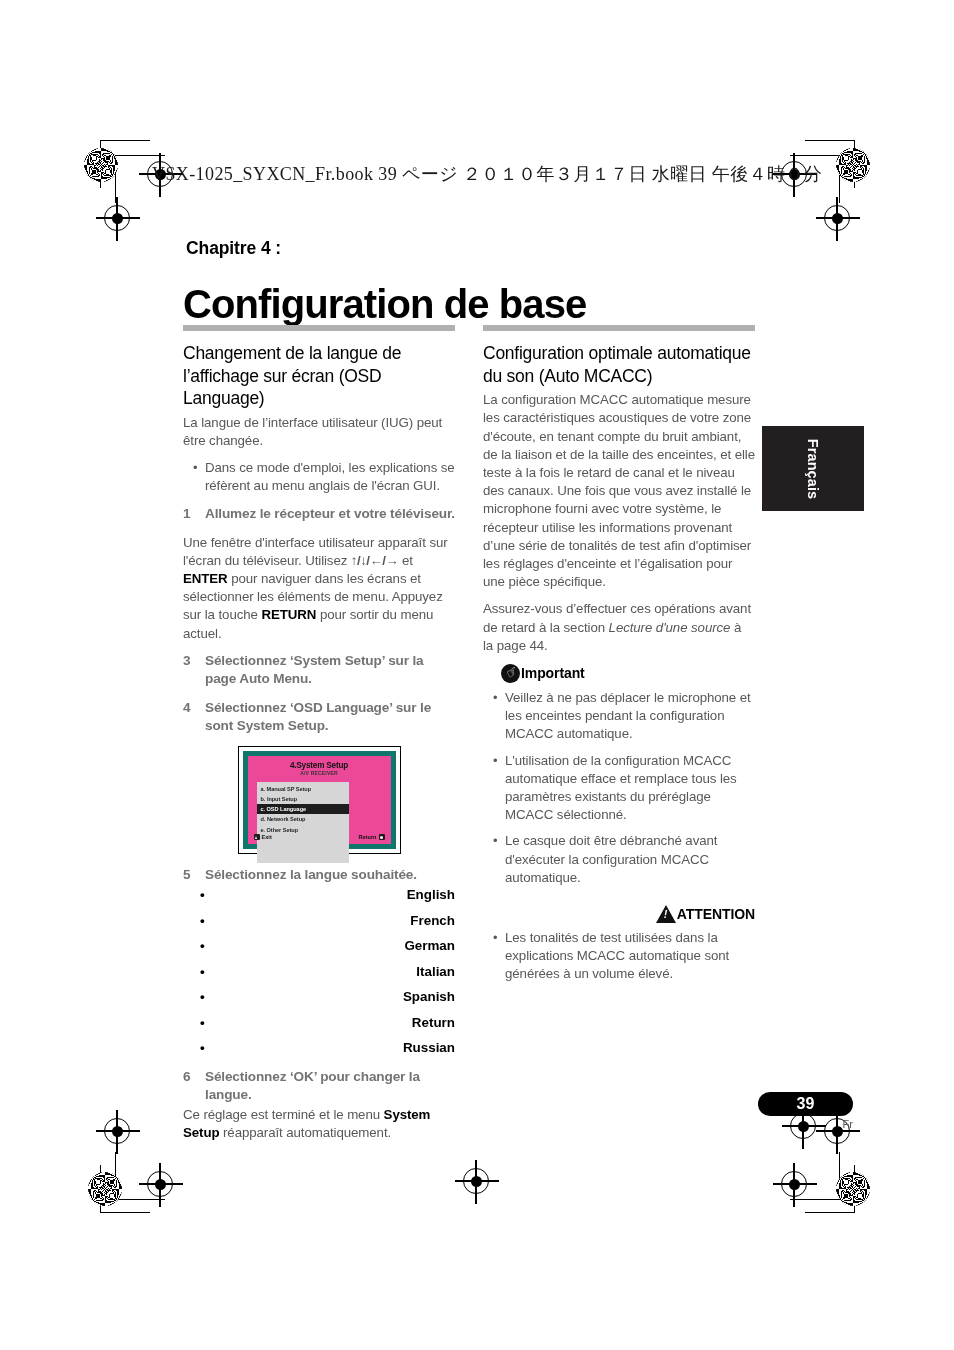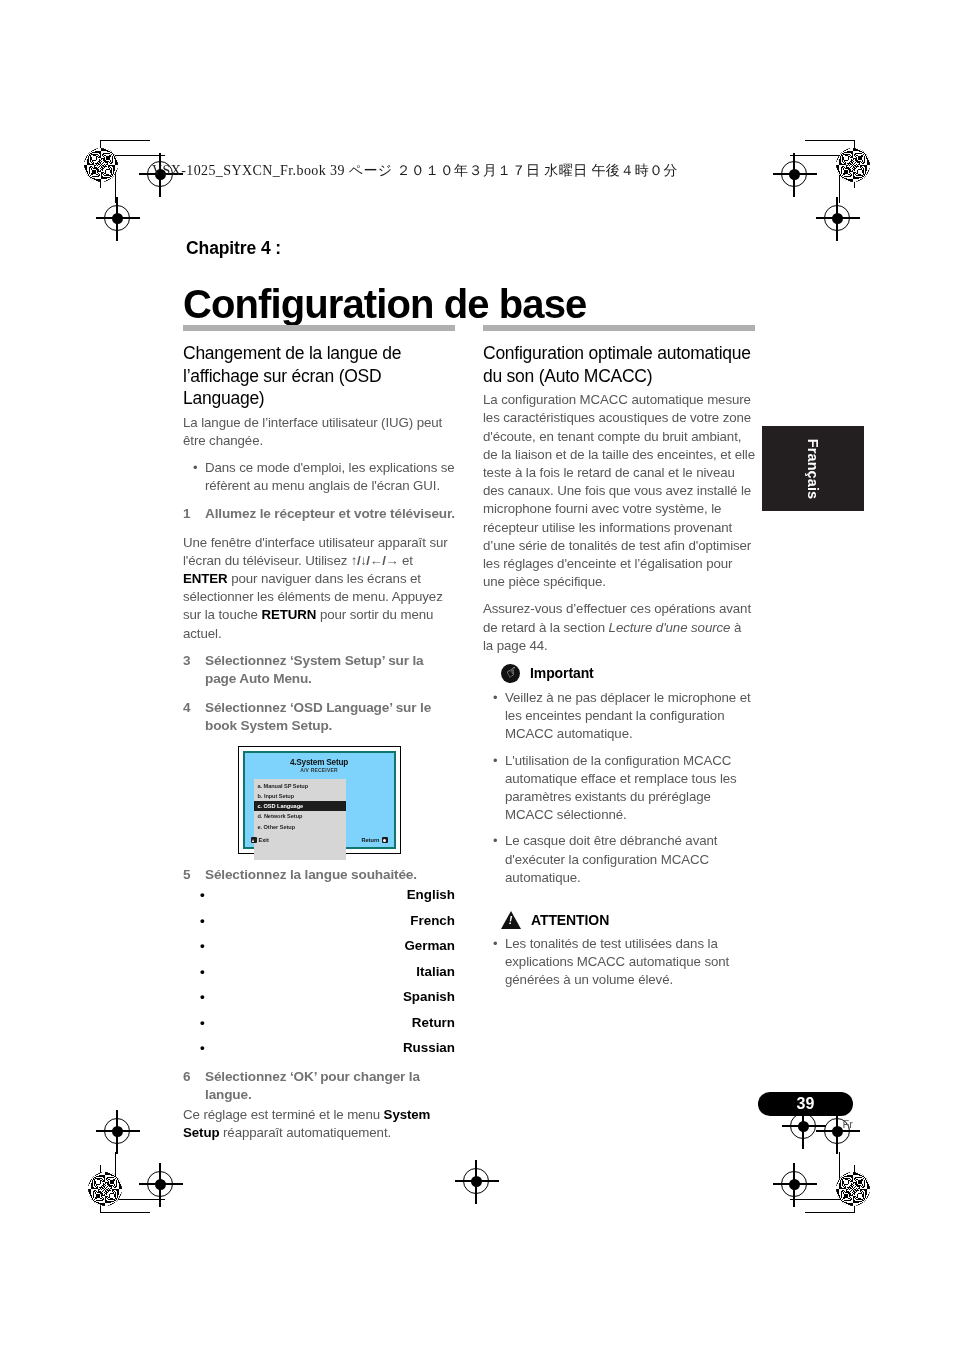--- a/index.html
+++ b/index.html
@@ -49,21 +49,21 @@
     border: 1.6px solid #000;
     box-sizing: border-box;
   }
 
   
   .runhead {
     position: absolute;
     left: 152px;
     top: 162px;
     font-family: "Liberation Serif", serif;
-    font-size: 14px;
+    font-size: 18px;
     letter-spacing: 0.4px;
     color: #1a1a1a;
     white-space: nowrap;
   }
 
   
   .chapter-label {
     position: absolute;
     left: 186px;
     top: 238px;
@@ -196,22 +196,22 @@
     height: 108px;
     background: #ffffff;
     border: 1.6px solid #000;
     position: relative;
     box-sizing: border-box;
     font-family: "Liberation Sans", sans-serif;
   }
   .osd-inner {
     position: absolute;
     left: 4px; top: 4px; right: 4px; bottom: 4px;
-    border: 2px solid #0f766e;
-    background: #7dd3fc;
+    border: 5px solid #0f766e;
+    background: #ec4899;
     box-sizing: border-box;
   }
   .osd-title {
     text-align: center;
     font-size: 8.2px;
     font-weight: bold;
     color: #111;
     margin-top: 5px;
     letter-spacing: -0.2px;
   }
@@ -273,21 +273,21 @@
     left: 1.5px; top: 1.5px;
     width: 3px; height: 3px;
     background: #fff;
     border-radius: 50%;
   }
 
   
   .notice-head {
     display: flex;
     align-items: center;
-    gap: 10px;
+    gap: 1px;
     margin: 6px 0 6px 0;
     padding-left: 18px;
   }
   .notice-head .txt {
     font-size: 14px;
     font-weight: bold;
     letter-spacing: -0.1px;
   }
   .icon-important {
     width: 19px; height: 19px;
@@ -443,21 +443,21 @@
 
   <p class="step"><span class="num">1</span><span>Allumez le récepteur et votre téléviseur.</span></p>
   <div class="step-gap"></div>
 
 
   <p class="body"><span>Une fenêtre d'interface utilisateur apparaît sur l'écran du téléviseur. Utilisez</span> <span class="arrows">↑/↓/←/→</span> <span>et</span> <b>ENTER</b> <span>pour naviguer dans les écrans et sélectionner les éléments de menu. Appuyez sur la touche</span> <b>RETURN</b> <span>pour sortir du menu actuel.</span></p>
 
   <p class="step"><span class="num">3</span><span>Sélectionnez ‘System Setup’ sur la page Auto Menu.</span></p>
   <div class="step-gap"></div>
 
-  <p class="step"><span class="num">4</span><span>Sélectionnez ‘OSD Language’ sur le book System Setup.</span></p>
+  <p class="step"><span class="num">4</span><span>Sélectionnez ‘OSD Language’ sur le sont System Setup.</span></p>
 
   <div class="osd-wrap">
     <div class="osd">
       <div class="osd-inner">
         <div class="osd-title">4.System Setup</div>
         <div class="osd-sub">A/V RECEIVER</div>
         <div class="osd-menu">
           <div class="osd-item">a. Manual SP Setup</div>
           <div class="osd-item">b. Input Setup</div>
           <div class="osd-item sel">c. OSD Language</div>
@@ -507,21 +507,21 @@
   <div class="notice-head">
     <i class="icon-important"></i>
     <span class="txt">Important</span>
   </div>
   <ul class="bul notice-list">
     <li>Veillez à ne pas déplacer le microphone et les enceintes pendant la configuration MCACC automatique.</li>
     <li>L'utilisation de la configuration MCACC automatique efface et remplace tous les paramètres existants du préréglage MCACC sélectionné.</li>
     <li>Le casque doit être débranché avant d'exécuter la configuration MCACC automatique.</li>
   </ul>
 
-  <div class="notice-head" style="margin-top:24px;">
+  <div class="notice-head" style="margin-top:18px;justify-content:flex-end;">
     <i class="icon-attention"></i>
     <span class="txt">ATTENTION</span>
   </div>
   <ul class="bul notice-list">
     <li>Les tonalités de test utilisées dans la explications MCACC automatique sont générées à un volume élevé.</li>
   </ul>
 </div>
 
 <div class="pagenum">39</div>
 <div class="pagelang">Fr</div>

